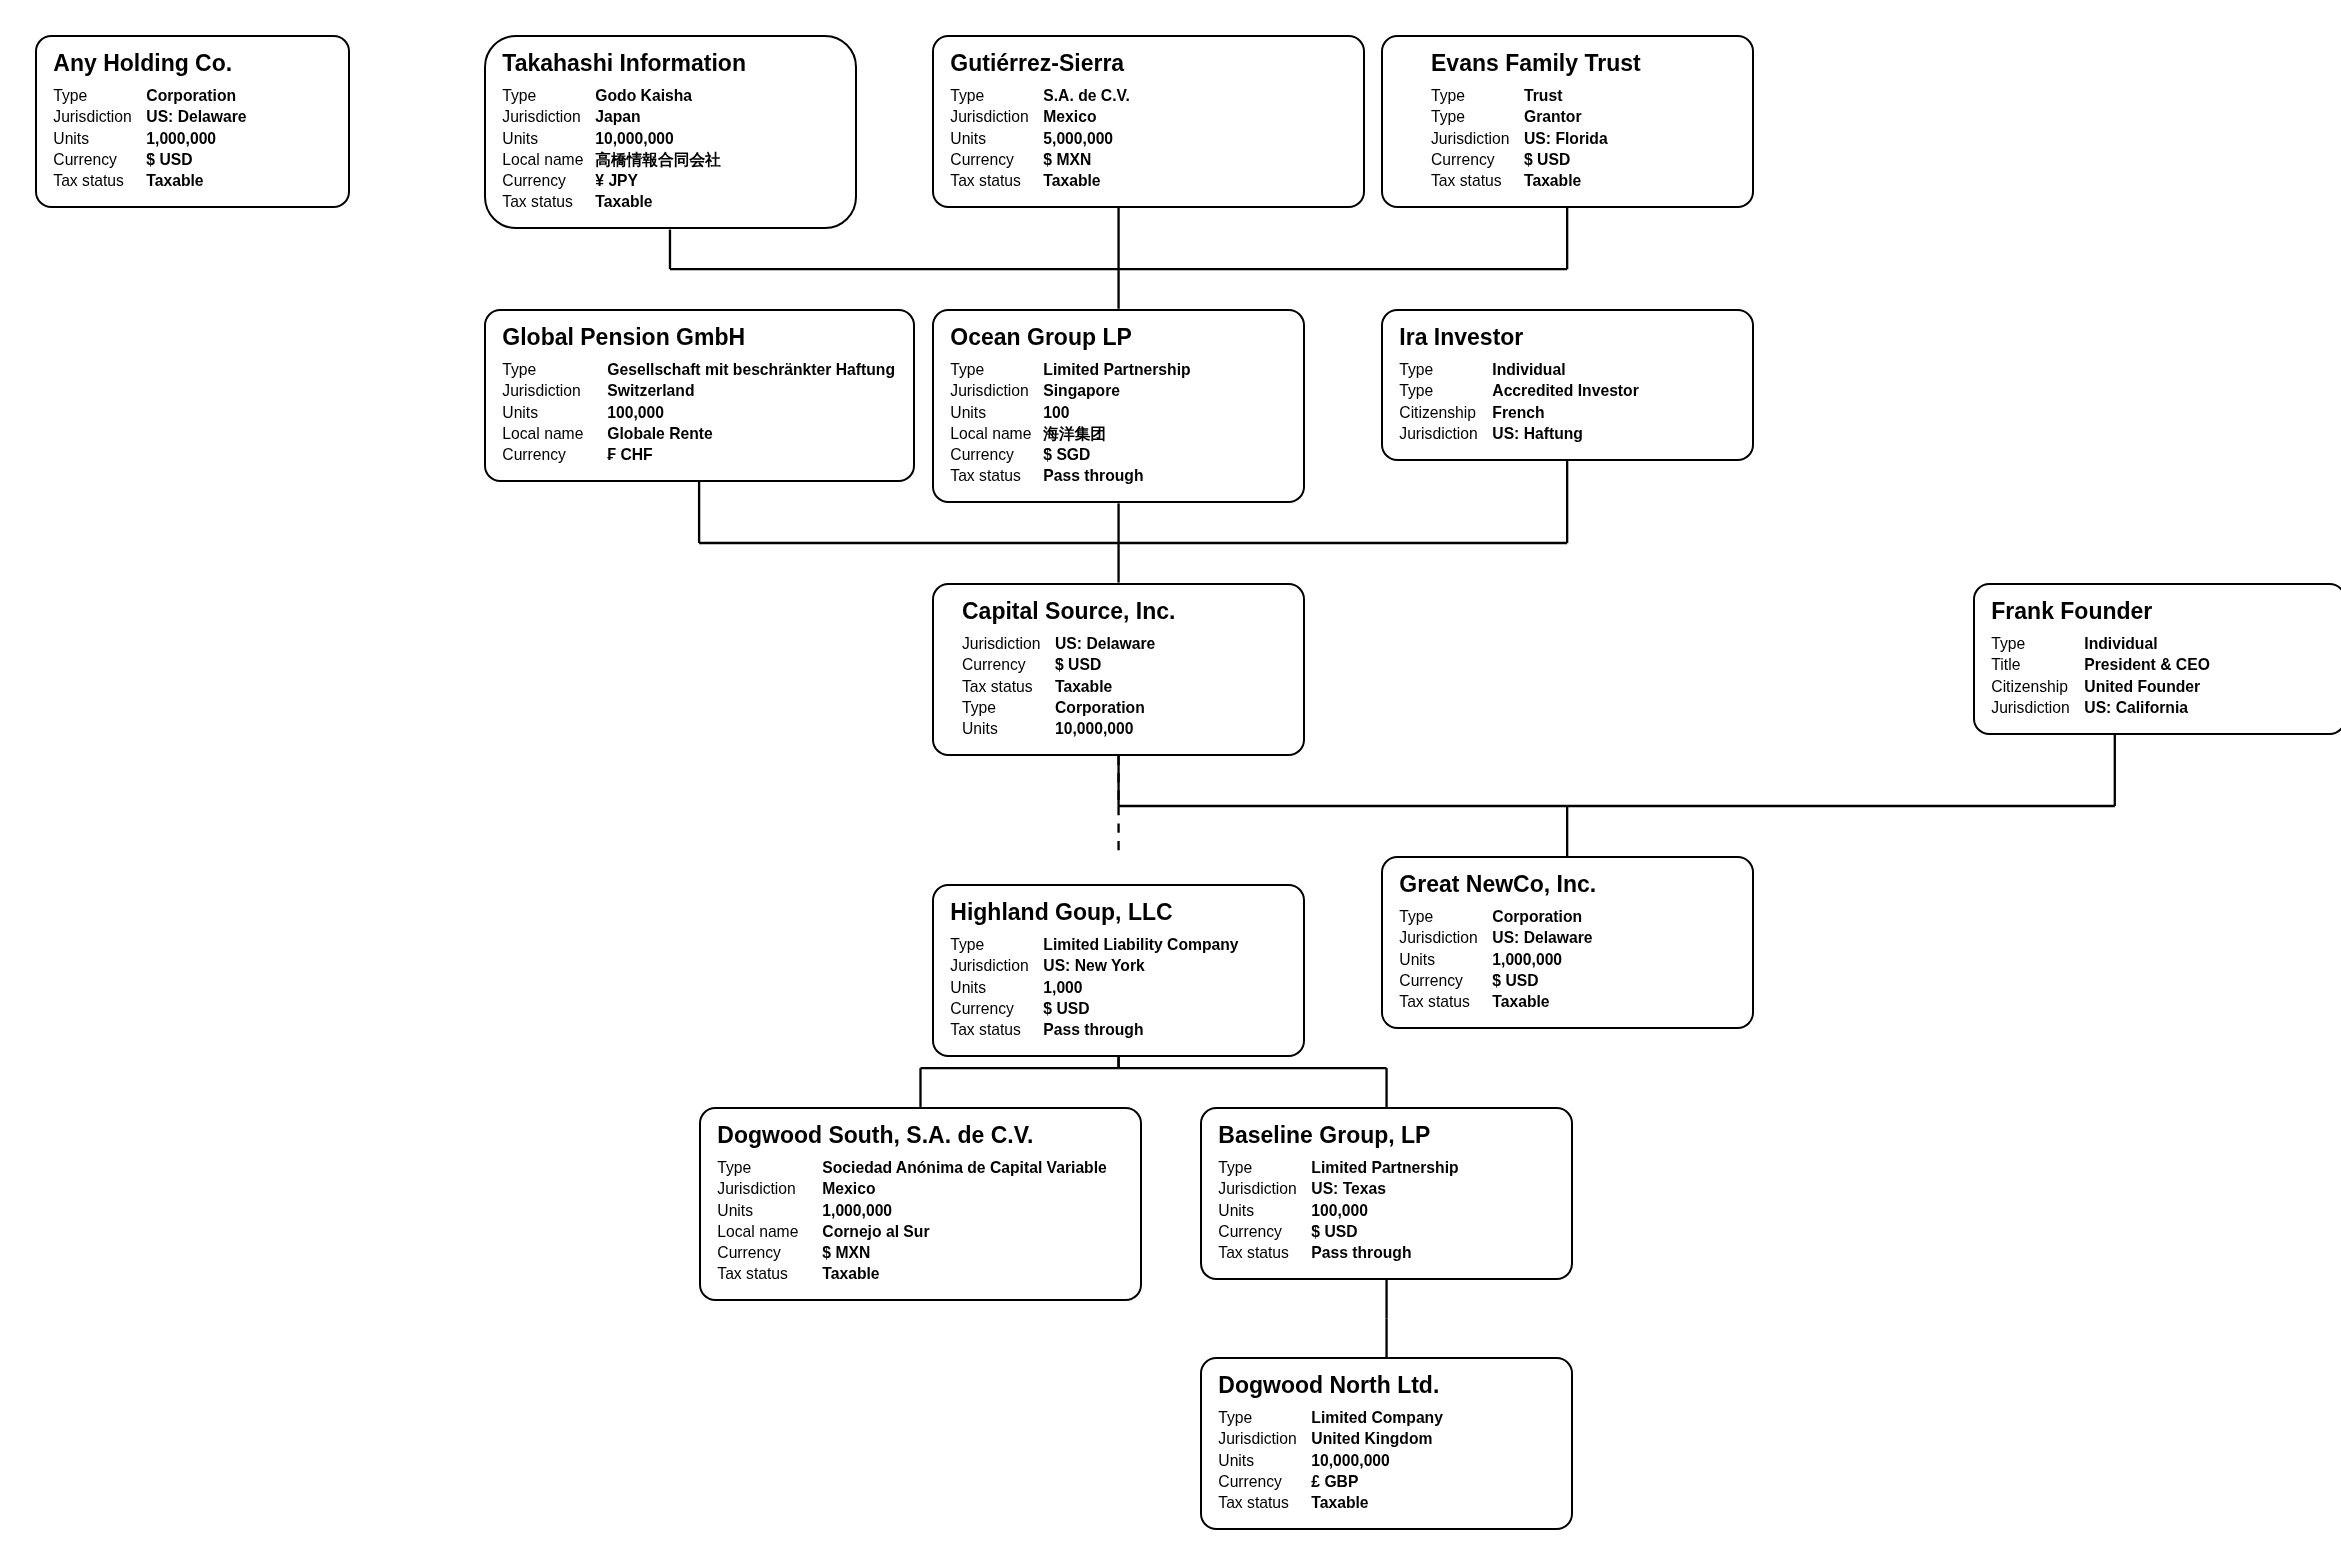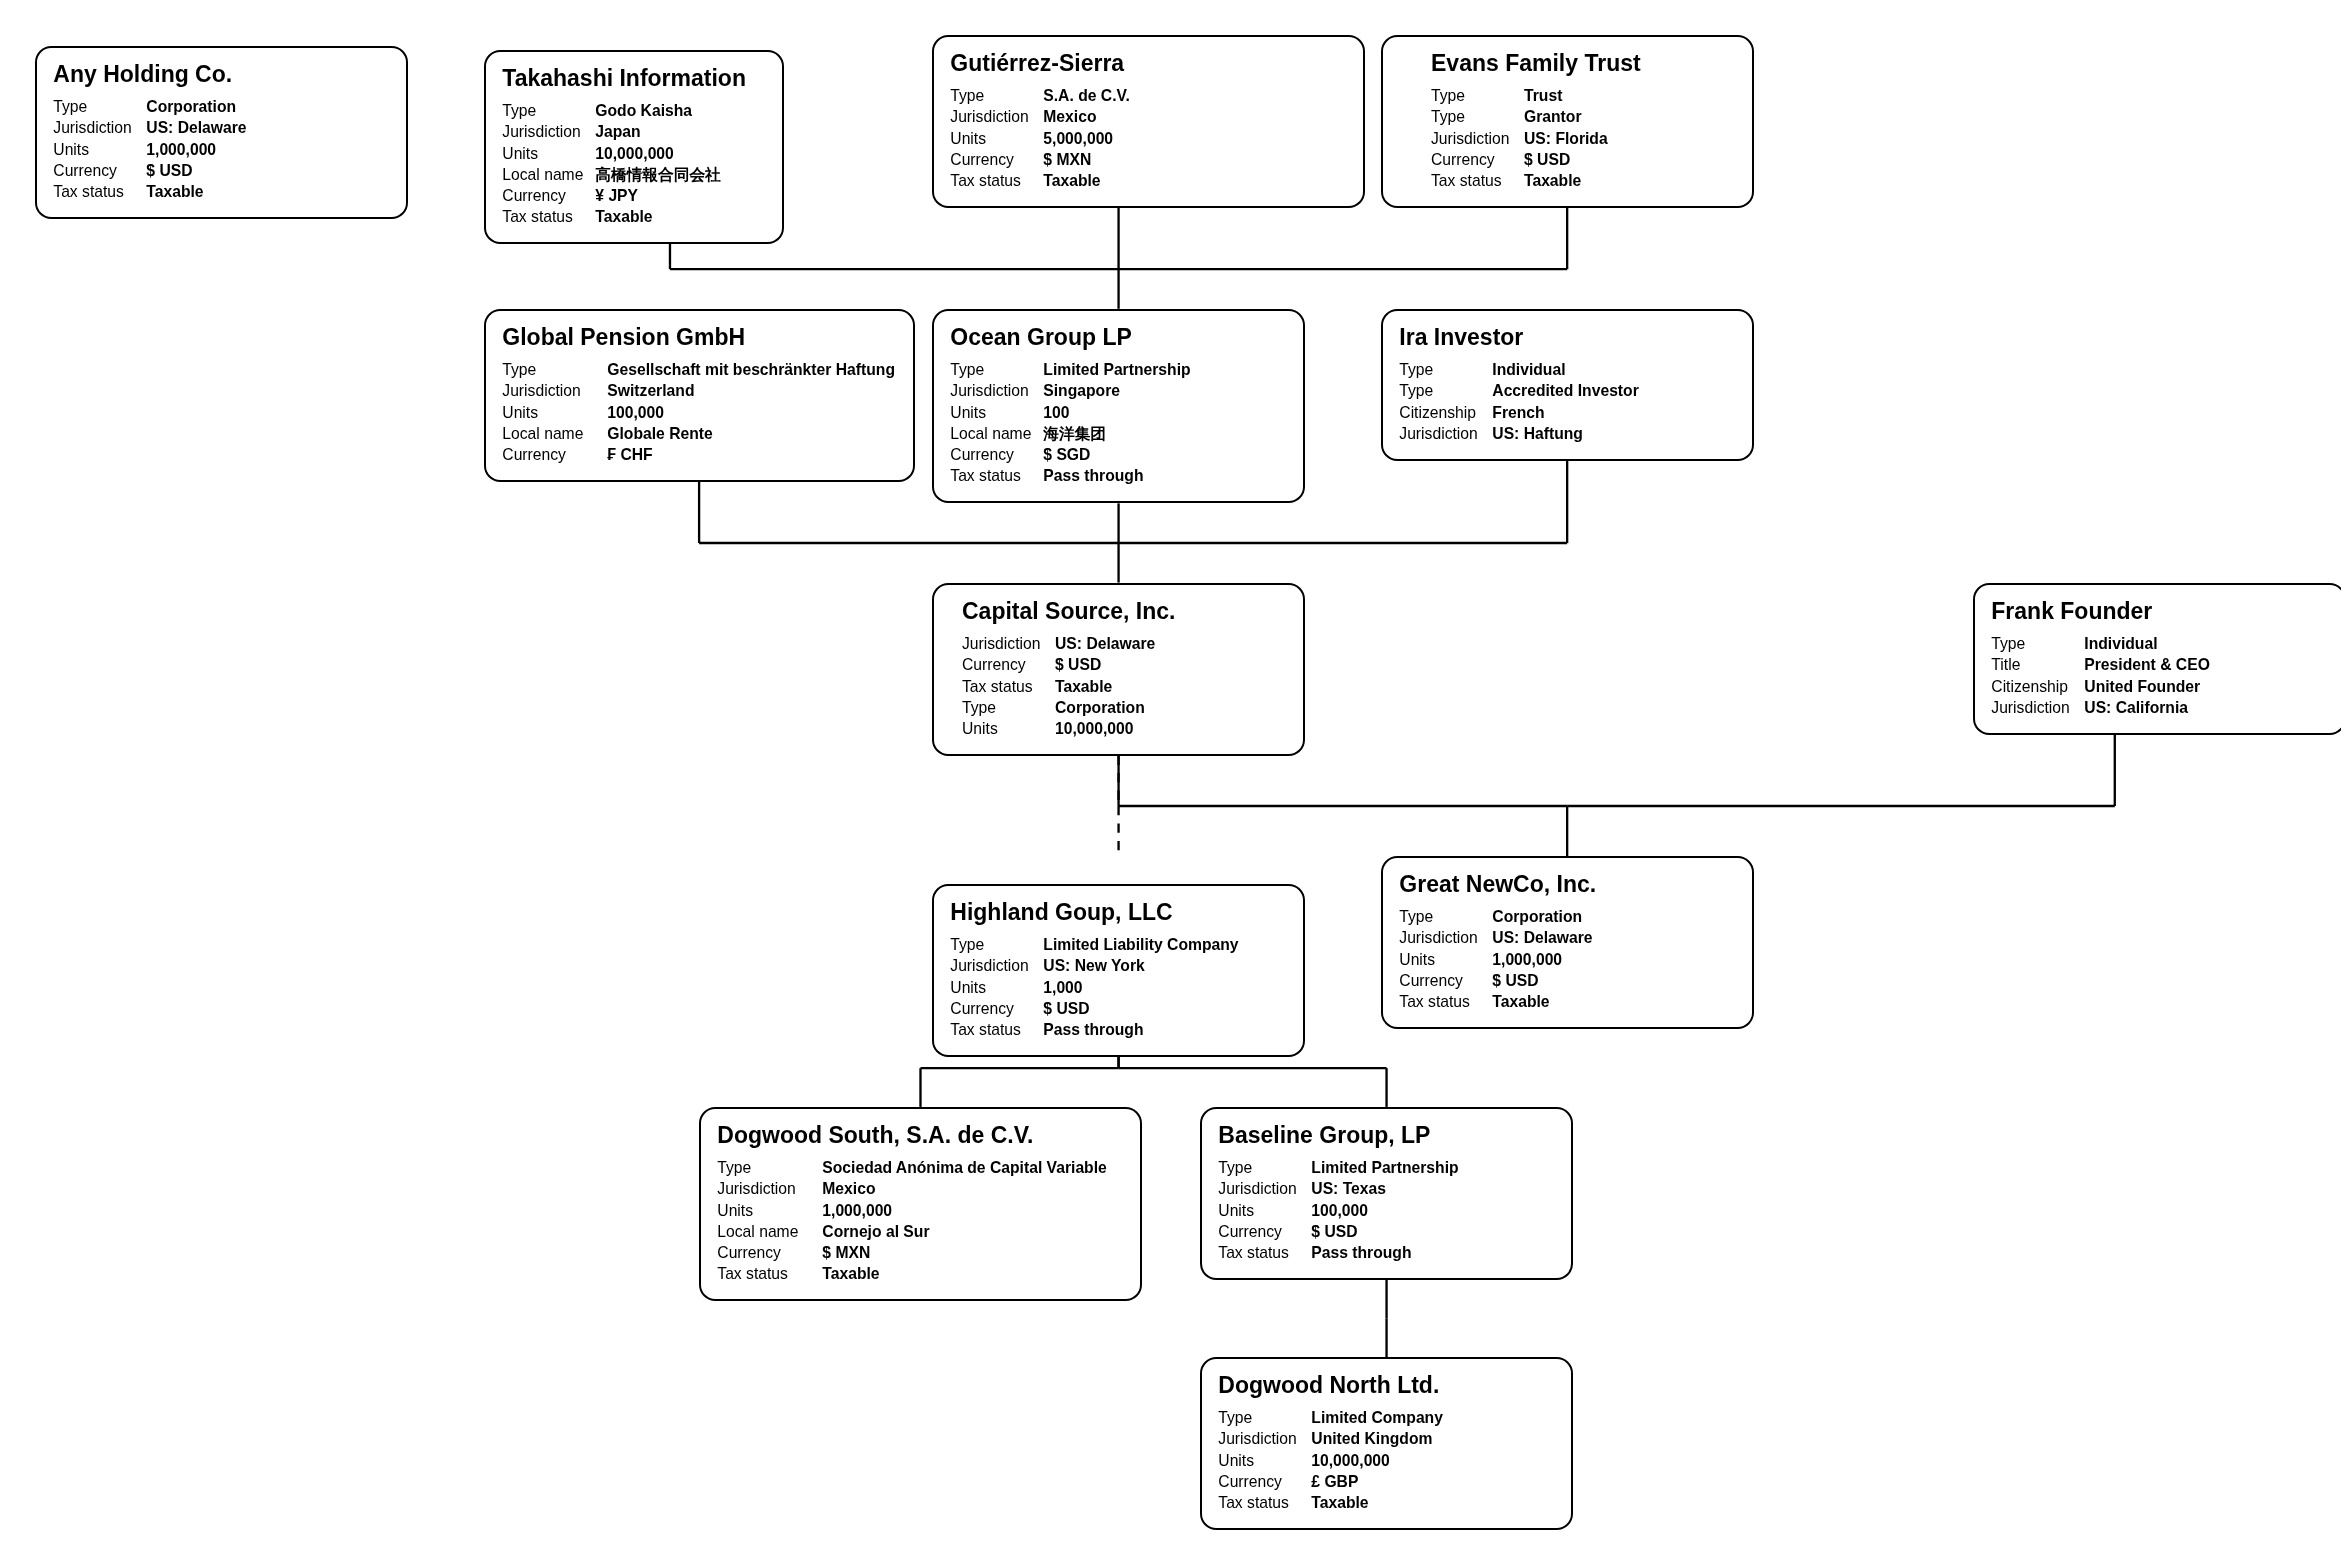--- a/index.html
+++ b/index.html
@@ -90,21 +90,21 @@
       <line x1="1920" y1="1833.5" x2="1580" y2="1833.5"></line>
       <line x1="1580" y1="1833.5" x2="1580" y2="1900"></line>
       <line x1="1920" y1="1767" x2="1920" y2="1833.5"></line>
       <line x1="1920" y1="1833.5" x2="2380" y2="1833.5"></line>
       <line x1="2380" y1="1833.5" x2="2380" y2="1900"></line>
       <line x1="2380" y1="2197" x2="2380" y2="2263.5"></line>
       <line x1="2380" y1="2263.5" x2="2380" y2="2263.5"></line>
       <line x1="2380" y1="2263.5" x2="2380" y2="2330"></line>
     </svg>
   <div id="nodes">
-      <div class="node" style="left: 35px; top: 35px; width: 373px; margin-top: 11px;">
+      <div class="node" style="left: 35px; top: 35px; width: 315px;">
         <div class="title">Any Holding Co.</div>
         <div class="row">
           <span class="lab">Type</span>
           <span class="val">Corporation</span>
         </div>
         <div class="row">
           <span class="lab">Jurisdiction</span>
           <span class="val">US: Delaware</span>
         </div>
         <div class="row">
@@ -113,21 +113,21 @@
         </div>
         <div class="row">
           <span class="lab">Currency</span>
           <span class="val">$ USD</span>
         </div>
         <div class="row">
           <span class="lab">Tax status</span>
           <span class="val">Taxable</span>
         </div>
       </div>
-      <div class="node" style="left: 484px; top: 50px; width: 300px;">
+      <div class="node" style="left: 484px; top: 35px; width: 373px; border-radius: 32px;">
         <div class="title">Takahashi Information</div>
         <div class="row">
           <span class="lab">Type</span>
           <span class="val">Godo Kaisha</span>
         </div>
         <div class="row">
           <span class="lab">Jurisdiction</span>
           <span class="val">Japan</span>
         </div>
         <div class="row">

